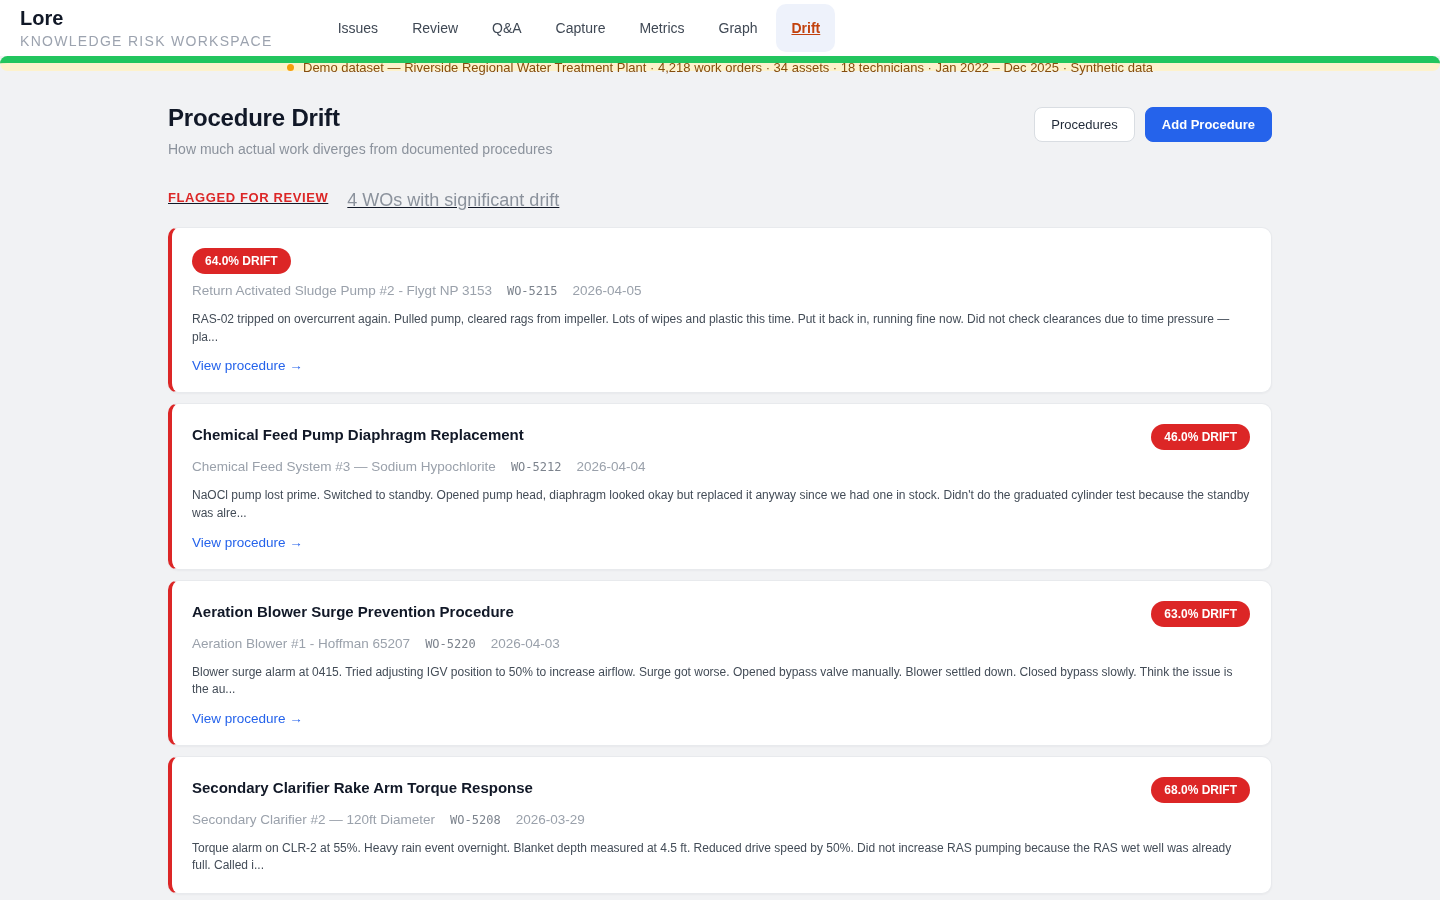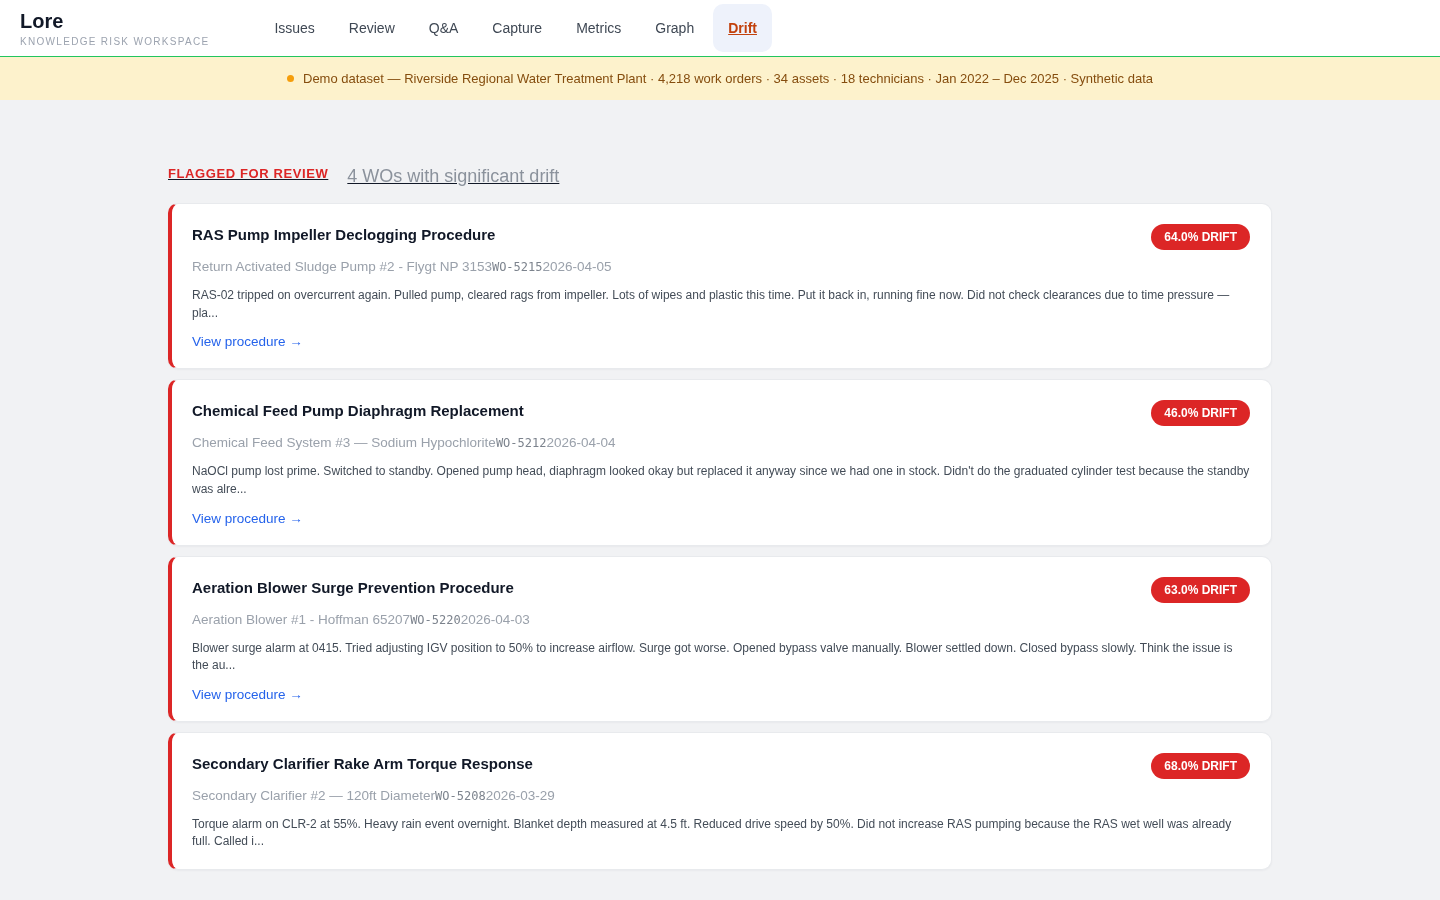--- a/index.html
+++ b/index.html
@@ -15,46 +15,47 @@
   .header {
     height: 56px;
     background: #ffffff;
     display: flex;
     align-items: stretch;
     padding: 0 20px;
   }
   .brand { display: flex; flex-direction: column; justify-content: center; }
   .brand-name { font-size: 20px; font-weight: 700; color: #111827; line-height: 1.1; }
   .brand-tagline {
-    font-size: 10px; letter-spacing: 1.3px; color: #9ca3af;
+    font-size: 14px; letter-spacing: 1.3px; color: #9ca3af;
     font-weight: 500; margin-top: 4px;
   }
   .nav { display: flex; align-items: stretch; margin-left: 48px; }
   .nav-item {
     display: flex; align-items: center;
     padding: 0 15px;
     font-size: 14px; color: #3f4854;
     cursor: pointer;
     margin: 4px 2px;
     border-radius: 10px;
   }
   .nav-item.active {
     background: #eef2fb;
     color: #c2410c;
     font-weight: 600;
     text-decoration: underline;
   }
 
   
   .banner {
-    height: 44px;
+    height: 15px;
     background: #fdf2cc;
-    border-top: 1px solid #22c55e;
+    border-top: 7px solid #22c55e;
     display: flex; align-items: center; justify-content: center;
     gap: 9px;
+    border-radius: 14px;
   }
   .banner-dot {
     width: 7px; height: 7px; border-radius: 50%;
     background: #f59e0b;
   }
   .banner-text { font-size: 13px; color: #854d0e; }
 
   
   .main { width: 1104px; margin: 0 auto; padding-top: 33px; }
 
@@ -100,21 +101,21 @@
   .card-title { font-size: 15px; font-weight: 700; color: #111827; padding-top: 2px; }
   .drift-badge {
     background: #dc2626;
     color: #ffffff;
     font-size: 12px;
     font-weight: 700;
     padding: 6px 13px;
     border-radius: 999px;
     white-space: nowrap;
   }
-  .card-meta { display: flex; align-items: baseline; margin-top: 9px; }
+  .card-meta { display: flex; align-items: baseline; gap: 15px; margin-top: 9px; }
   .meta-asset { font-size: 13.5px; color: #9aa1ab; }
   .meta-wo { font-family: "DejaVu Sans Mono", "Liberation Mono", monospace; font-size: 12px; color: #7c838d; }
   .meta-date { font-size: 13.5px; color: #9aa1ab; }
   .card-body {
     font-size: 12px; color: #434c57; line-height: 1.47;
     margin-top: 13px; max-width: 1060px;
   }
   .card-link {
     display: inline-block;
     margin-top: 12px;
@@ -143,29 +144,38 @@
     <div class="nav-item active">Drift</div>
   </nav>
 </header>
 
 <div class="banner">
   <span class="banner-dot"></span>
   <span class="banner-text">Demo dataset — Riverside Regional Water Treatment Plant · 4,218 work orders · 34 assets · 18 technicians · Jan 2022 – Dec 2025 · Synthetic data</span>
 </div>
 
 <main class="main">
+  <div class="page-head">
+    <div>
+      <h1 class="page-title">Procedure Drift</h1>
+      <div class="page-subtitle">How much actual work diverges from documented procedures</div>
+    </div>
+    <div class="actions">
+      <button class="btn btn-secondary">Procedures</button>
+      <button class="btn btn-primary">Add Procedure</button>
+    </div>
+  </div>
 
   <div class="section-row">
     <span class="flag-label">FLAGGED FOR REVIEW</span>
     <span class="flag-caption">4 WOs with significant drift</span>
   </div>
 
   <section class="card">
     <div class="card-top">
-      <div class="card-title">RAS Pump Impeller Declogging Procedure</div>
       <div class="drift-badge">64.0% DRIFT</div>
     </div>
     <div class="card-meta">
       <span class="meta-asset">Return Activated Sludge Pump #2 - Flygt NP 3153</span>
       <span class="meta-wo">WO-5215</span>
       <span class="meta-date">2026-04-05</span>
     </div>
     <p class="card-body">RAS-02 tripped on overcurrent again. Pulled pump, cleared rags from impeller. Lots of wipes and plastic this time. Put it back in, running fine now. Did not check clearances due to time pressure — pla...</p>
     <a class="card-link">View procedure →</a>
   </section>

